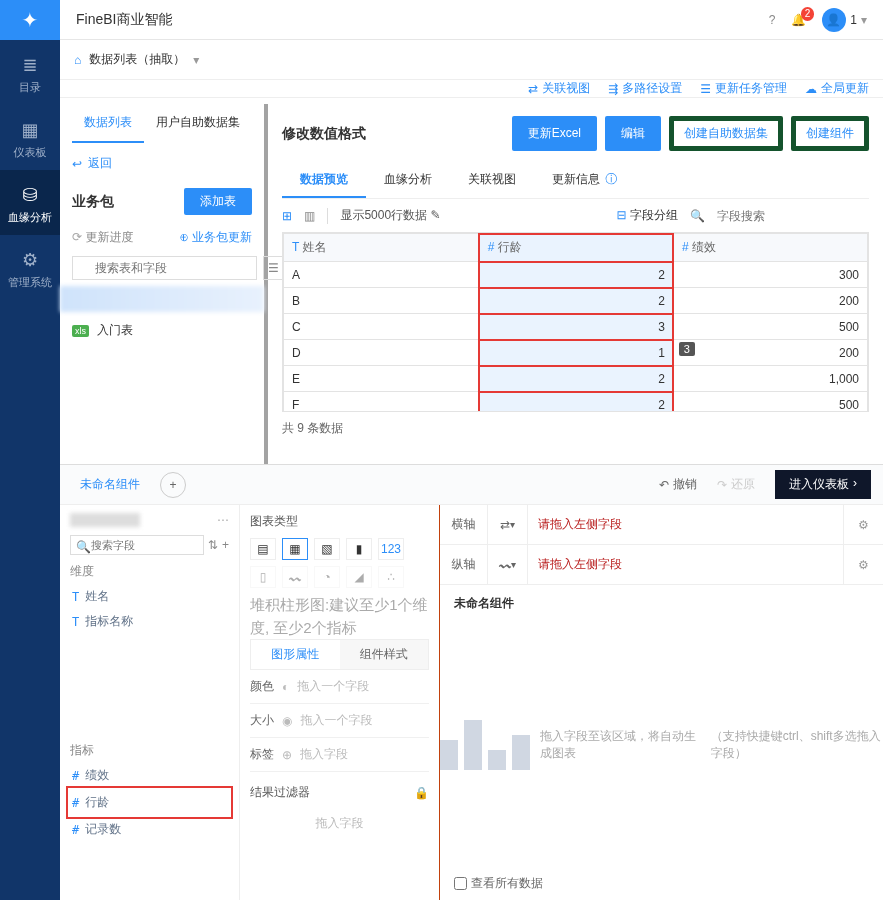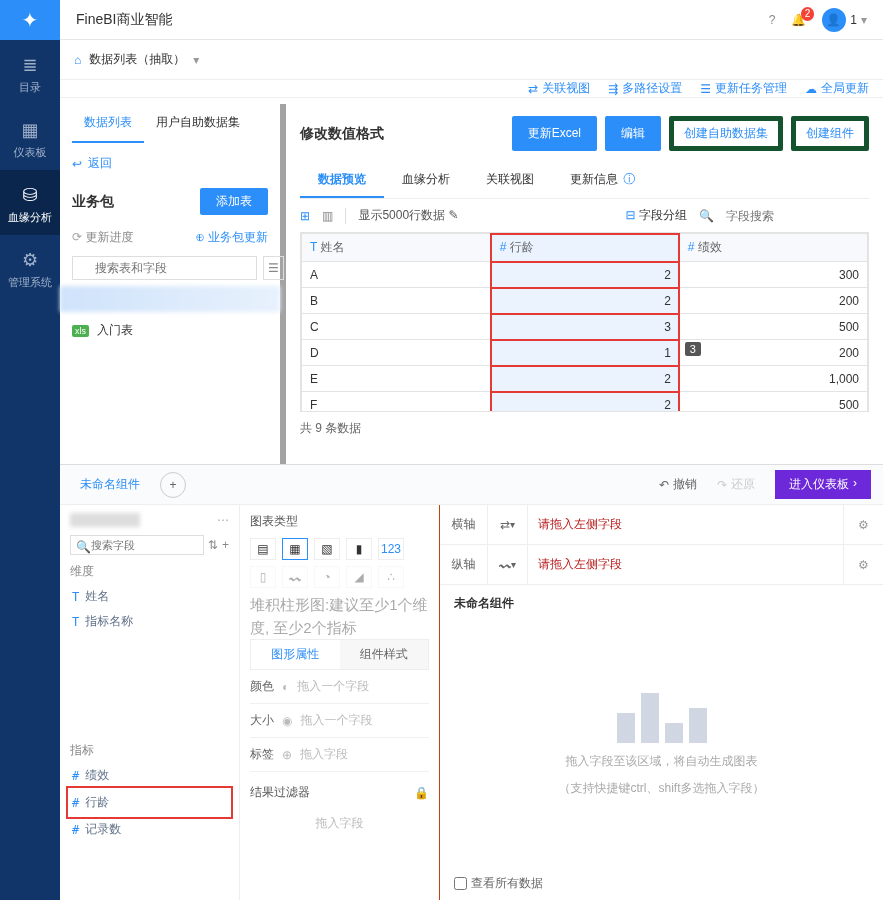--- a/index.html
+++ b/index.html
@@ -24,21 +24,21 @@
 .avatar { width: 24px; height: 24px; border-radius: 50%; background: #2c8ef8; color: #fff; display: inline-flex; align-items: center; justify-content: center; font-size: 12px; }
 
 
 .subhead { height: 40px; display: flex; align-items: center; padding: 0 14px; border-bottom: 1px solid #eee; gap: 8px; color: #2c8ef8; }
 .subhead .home-icon { color: #2c8ef8; }
 .subhead .bc { color: #333; }
 .chev { color: #999; }
 
 
 .upper { display: flex; height: 360px; }
-.upper-left { width: 226px; border-right: 6px solid #a3a3a3; padding: 0 12px; }
+.upper-left { width: 208px; border-right: 4px solid #a3a3a3; padding: 0 12px; }
 .upper-left .tabs { display: flex; border-bottom: 2px solid transparent; }
 .ul-tab { padding: 10px 12px; cursor: pointer; color: #333; }
 .ul-tab.active { color: #2c8ef8; border-bottom: 2px solid #2c8ef8; }
 .back-link { display: flex; align-items: center; gap: 6px; color: #2c8ef8; padding: 10px 0; cursor: pointer; }
 .pkg-row { display: flex; align-items: center; justify-content: space-between; padding: 6px 0 10px; }
 .pkg-title { font-size: 14px; font-weight: bold; }
 .btn-blue { background: #2c8ef8; color: #fff; border: none; padding: 5px 16px; border-radius: 2px; cursor: pointer; font-size: 12px; }
 .refresh-row { display: flex; align-items: center; justify-content: space-between; color: #888; padding: 4px 0 10px; font-size: 12px; }
 .refresh-row .link { color: #2c8ef8; cursor: pointer; }
 .search-row { display: flex; align-items: center; gap: 6px; }
@@ -78,21 +78,21 @@
 .tbl-footer { padding: 8px 0 0; color: #666; }
 
 
 .lower { flex: 1; display: flex; flex-direction: column; border-top: 1px solid #ddd; }
 .lower-bar { height: 40px; display: flex; align-items: center; padding: 0 12px; gap: 12px; border-bottom: 1px solid #eee; background: #fafbfc; }
 .comp-tab { color: #2c8ef8; padding: 6px 8px; cursor: pointer; }
 .plus-circ { width: 26px; height: 26px; border: 1px solid #ccc; border-radius: 50%; display: flex; align-items: center; justify-content: center; color: #666; cursor: pointer; }
 .lower-bar-right { margin-left: auto; display: flex; align-items: center; gap: 20px; }
 .undo-btn { color: #666; cursor: pointer; display: flex; align-items: center; gap: 4px; }
 .undo-btn.disabled { color: #ccc; }
-.enter-dash { background: #6d28d9; color: #fff; padding: 6px 14px; cursor: pointer; display: flex; align-items: flex-start; gap: 4px; }
+.enter-dash { background: #0f172a; color: #fff; padding: 6px 14px; cursor: pointer; display: flex; align-items: flex-start; gap: 4px; }
 
 .lower-body { flex: 1; display: flex; }
 .fields-panel { width: 180px; border-right: 1px solid #eee; padding: 8px 10px; }
 .fp-head { display: flex; align-items: center; justify-content: space-between; color: #aaa; }
 .fp-head .blur { filter: blur(2px); width: 70px; height: 14px; background: #ddd; }
 .fp-search { display: flex; align-items: center; gap: 4px; margin: 8px 0; }
 .fp-search input { flex: 1; border: 1px solid #ddd; padding: 3px 6px 3px 20px; font-size: 11px; }
 .fp-section { color: #888; margin: 8px 0 4px; font-size: 12px; }
 .fp-item { display: flex; align-items: center; gap: 6px; padding: 4px 2px; cursor: pointer; color: #617288; }
 .fp-item .t-icon { color: #2c8ef8; font-family: monospace; font-size: 12px; }
@@ -114,21 +114,21 @@
 .filter-title { display: flex; justify-content: space-between; align-items: center; margin-top: 12px; color: #555; }
 .filter-drop { text-align: center; color: #bbb; padding: 14px 0; }
 
 .canvas-panel { flex: 1; display: flex; flex-direction: column; }
 .axis-row { display: flex; align-items: center; border-bottom: 1px solid #eee; height: 40px; }
 .axis-label { width: 48px; text-align: center; color: #666; border-right: 1px solid #eee; height: 100%; display: flex; align-items: center; justify-content: center; }
 .axis-icon { width: 40px; text-align: center; color: #666; border-right: 1px solid #eee; height: 100%; display: flex; align-items: center; justify-content: center; cursor: pointer; }
 .axis-drop { flex: 1; color: #b91c1c; padding: 0 10px; }
 .axis-end { width: 40px; text-align: center; color: #999; border-left: 1px solid #eee; height: 100%; display: flex; align-items: center; justify-content: center; cursor: pointer; }
 .comp-name { padding: 10px 14px; font-weight: bold; color: #333; }
-.canvas-center { flex: 1; display: flex; flex-direction: column; align-items: center; justify-content: center; color: #aaa; gap: 10px; }
+.canvas-center { flex: 1; display: flex; flex-direction: row; align-items: center; justify-content: center; color: #aaa; gap: 10px; }
 .bar-placeholder { display: flex; align-items: flex-end; gap: 6px; }
 .bar-placeholder div { width: 18px; background: #d0d7e2; }
 .view-all { display: flex; align-items: center; gap: 4px; padding: 8px 14px; color: #666; }
 .view-all input { width: 13px; height: 13px; }
 </style>
 </head>
 <body>
 
 <div class="app">
   <div class="vnav">

